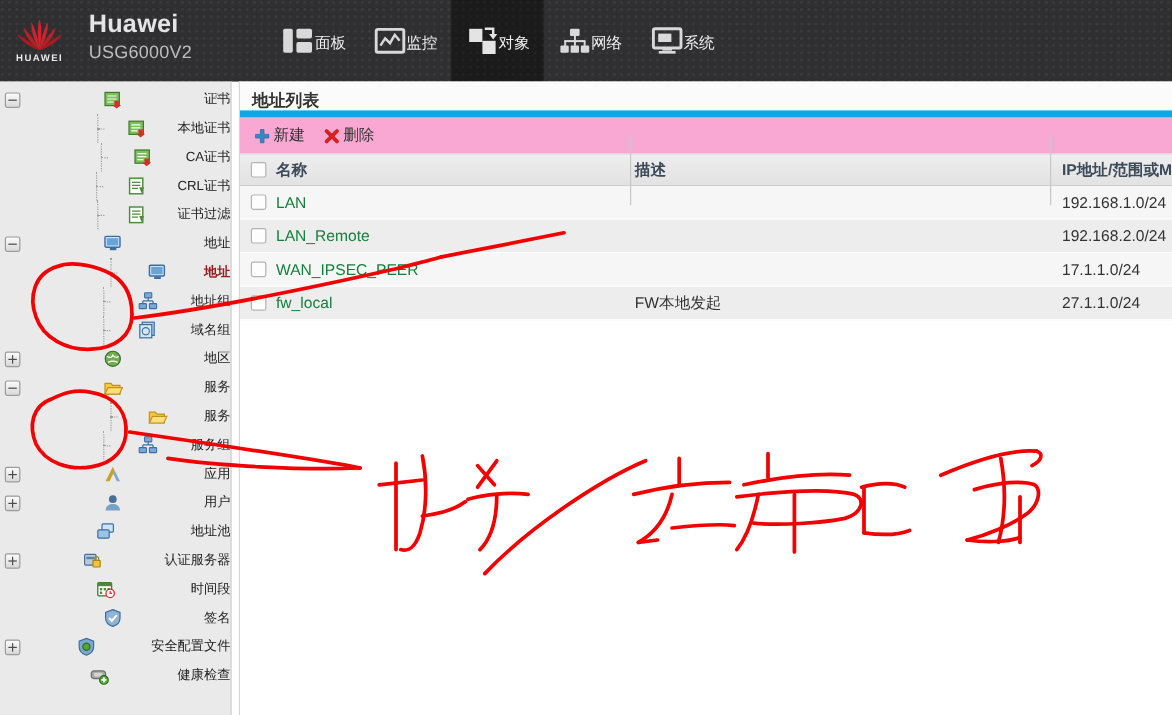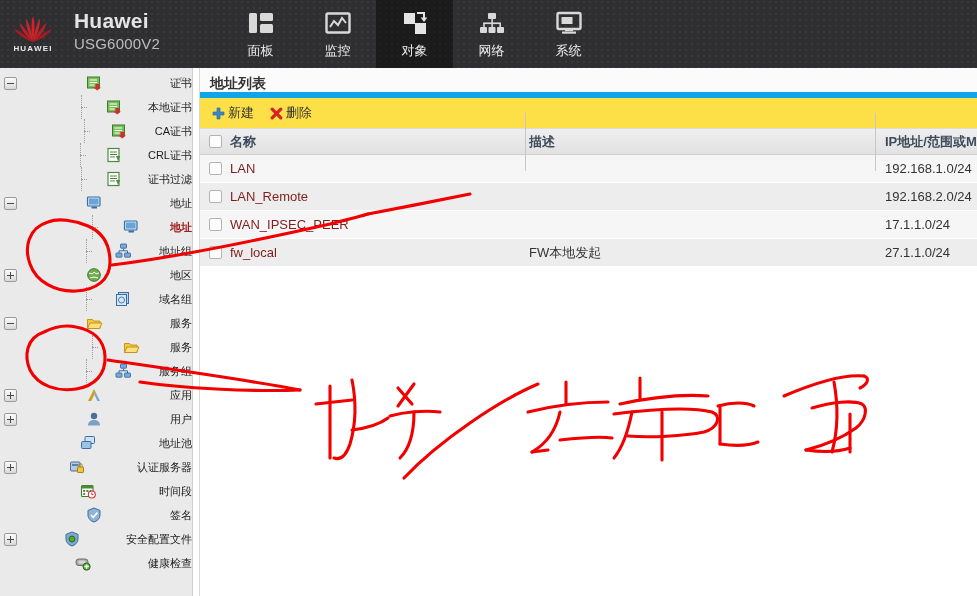--- a/index.html
+++ b/index.html
@@ -46,21 +46,21 @@
     color: #bdbdc0; font-size: 15px; line-height: 21px;
     letter-spacing: .2px;
   }
 
   .topnav {
     position: absolute; left: 222px; top: 0;
     height: 68px; display: flex; align-items: stretch;
   }
   .nav-item {
     width: 77px; height: 68px;
-    display: flex; flex-direction: column;
+    display: flex; flex-direction: row;
     align-items: center; justify-content: center;
     cursor: pointer; position: relative;
   }
   .nav-item.active { background: rgba(0,0,0,0.42); }
   .nav-ico { height: 30px; display: flex; align-items: center; justify-content: center; }
   .nav-ico svg { display: block; }
   .nav-label {
     color: #ededed; font-size: 13px; margin-top: 4px;
     font-family: "Liberation Sans", "DejaVu Sans", sans-serif;
   }
@@ -127,21 +127,21 @@
   .panel-title {
     height: 30px; line-height: 30px;
     padding-left: 10px;
     font-size: 14px; font-weight: bold; color: #333;
     background: #fbfbfb;
     border-bottom: 6px solid #0ea5e9;
   }
   .toolbar {
     height: 30px; display: flex; align-items: center;
     padding-left: 12px; gap: 16px;
-    background: #fde047;
+    background: #f9a8d4;
   }
   .tb-btn {
     display: flex; align-items: center; gap: 3px;
     font-size: 13px; color: #333; cursor: pointer;
   }
   .tb-ico { width: 13px; height: 13px; display:block; flex:none; }
 
   .grid { width: 100%; }
   .grid-head {
     display: flex; align-items: center;
@@ -172,21 +172,21 @@
     content:""; position:absolute; left:0; top:-20px; bottom:-20px;
     border-left: 1px solid #c7c7c7;
   }
   .grid-row .c-ip::before { border-left: none; }
 
   .cbox {
     width: 13px; height: 13px;
     border: 1px solid #b3b3b3; border-radius: 2px;
     background: #fdfdfd; cursor: pointer; display:block;
   }
-  .lnk { color: #7f1d1d; cursor: pointer; }
+  .lnk { color: #15803d; cursor: pointer; }
 
   
   .annot {
     position: absolute; left: 0; top: 0;
     width: 977px; height: 596px;
     pointer-events: none;
   }
 </style>
 </head>
 <body>
@@ -394,39 +394,39 @@
               <rect x="9.5" y="10" width="6" height="4.2" rx=".6" fill="#7aa8d8" stroke="#3a6ea5" stroke-width=".9"></rect>
               <g stroke="#3a6ea5" stroke-width="1">
                 <line x1="8.5" y1="5.2" x2="8.5" y2="7.8"></line>
                 <line x1="4" y1="7.8" x2="12.5" y2="7.8"></line>
                 <line x1="4" y1="7.8" x2="4" y2="10"></line>
                 <line x1="12.5" y1="7.8" x2="12.5" y2="10"></line>
               </g>
             </svg>
             <span class="t-label">地址组</span>
           </div>
+          <div class="tree-row l1">
+            <span class="toggle-spacer"></span>
+            <span class="indent"></span>
+            <span class="dotline"></span>
+            <svg class="t-ico" viewBox="0 0 17 16">
+              <rect x="3.5" y="1.5" width="10" height="11" fill="#b9d4ec" stroke="#3a6ea5" stroke-width="1"></rect>
+              <rect x="1.5" y="3.5" width="10" height="11" fill="#d6e7f6" stroke="#3a6ea5" stroke-width="1"></rect>
+              <circle cx="6.5" cy="9" r="3" fill="none" stroke="#3a6ea5" stroke-width=".9"></circle>
+            </svg>
+            <span class="t-label">域名组</span>
+          </div>
           <div class="tree-row l0">
             <span class="toggle plus"></span>
             <svg class="t-ico" viewBox="0 0 17 16">
               <circle cx="8" cy="8" r="6.3" fill="#6fae4a" stroke="#3c7030" stroke-width="1"></circle>
               <path d="M3 6 q4 2 5 -1 q2 3 5 1" fill="none" stroke="#ffffff" stroke-width="1"></path>
               <path d="M4 11 q4 -2 8 0" fill="none" stroke="#ffffff" stroke-width="1"></path>
             </svg>
             <span class="t-label">地区</span>
-          </div>
-          <div class="tree-row l1">
-            <span class="toggle-spacer"></span>
-            <span class="indent"></span>
-            <span class="dotline"></span>
-            <svg class="t-ico" viewBox="0 0 17 16">
-              <rect x="3.5" y="1.5" width="10" height="11" fill="#b9d4ec" stroke="#3a6ea5" stroke-width="1"></rect>
-              <rect x="1.5" y="3.5" width="10" height="11" fill="#d6e7f6" stroke="#3a6ea5" stroke-width="1"></rect>
-              <circle cx="6.5" cy="9" r="3" fill="none" stroke="#3a6ea5" stroke-width=".9"></circle>
-            </svg>
-            <span class="t-label">域名组</span>
           </div>
           <div class="tree-row l0">
             <span class="toggle"></span>
             <svg class="t-ico" viewBox="0 0 17 16">
               <path d="M1.5 4.5 h5 l1.3 1.6 h6.2 v7.4 h-12.5 Z" fill="#f5c842" stroke="#c49316" stroke-width="1"></path>
               <path d="M1.5 13.5 l2.5 -5.5 h12 l-2.5 5.5 Z" fill="#ffdf7d" stroke="#c49316" stroke-width="1"></path>
             </svg>
             <span class="t-label">服务</span>
           </div>
           <div class="tree-row l1">

